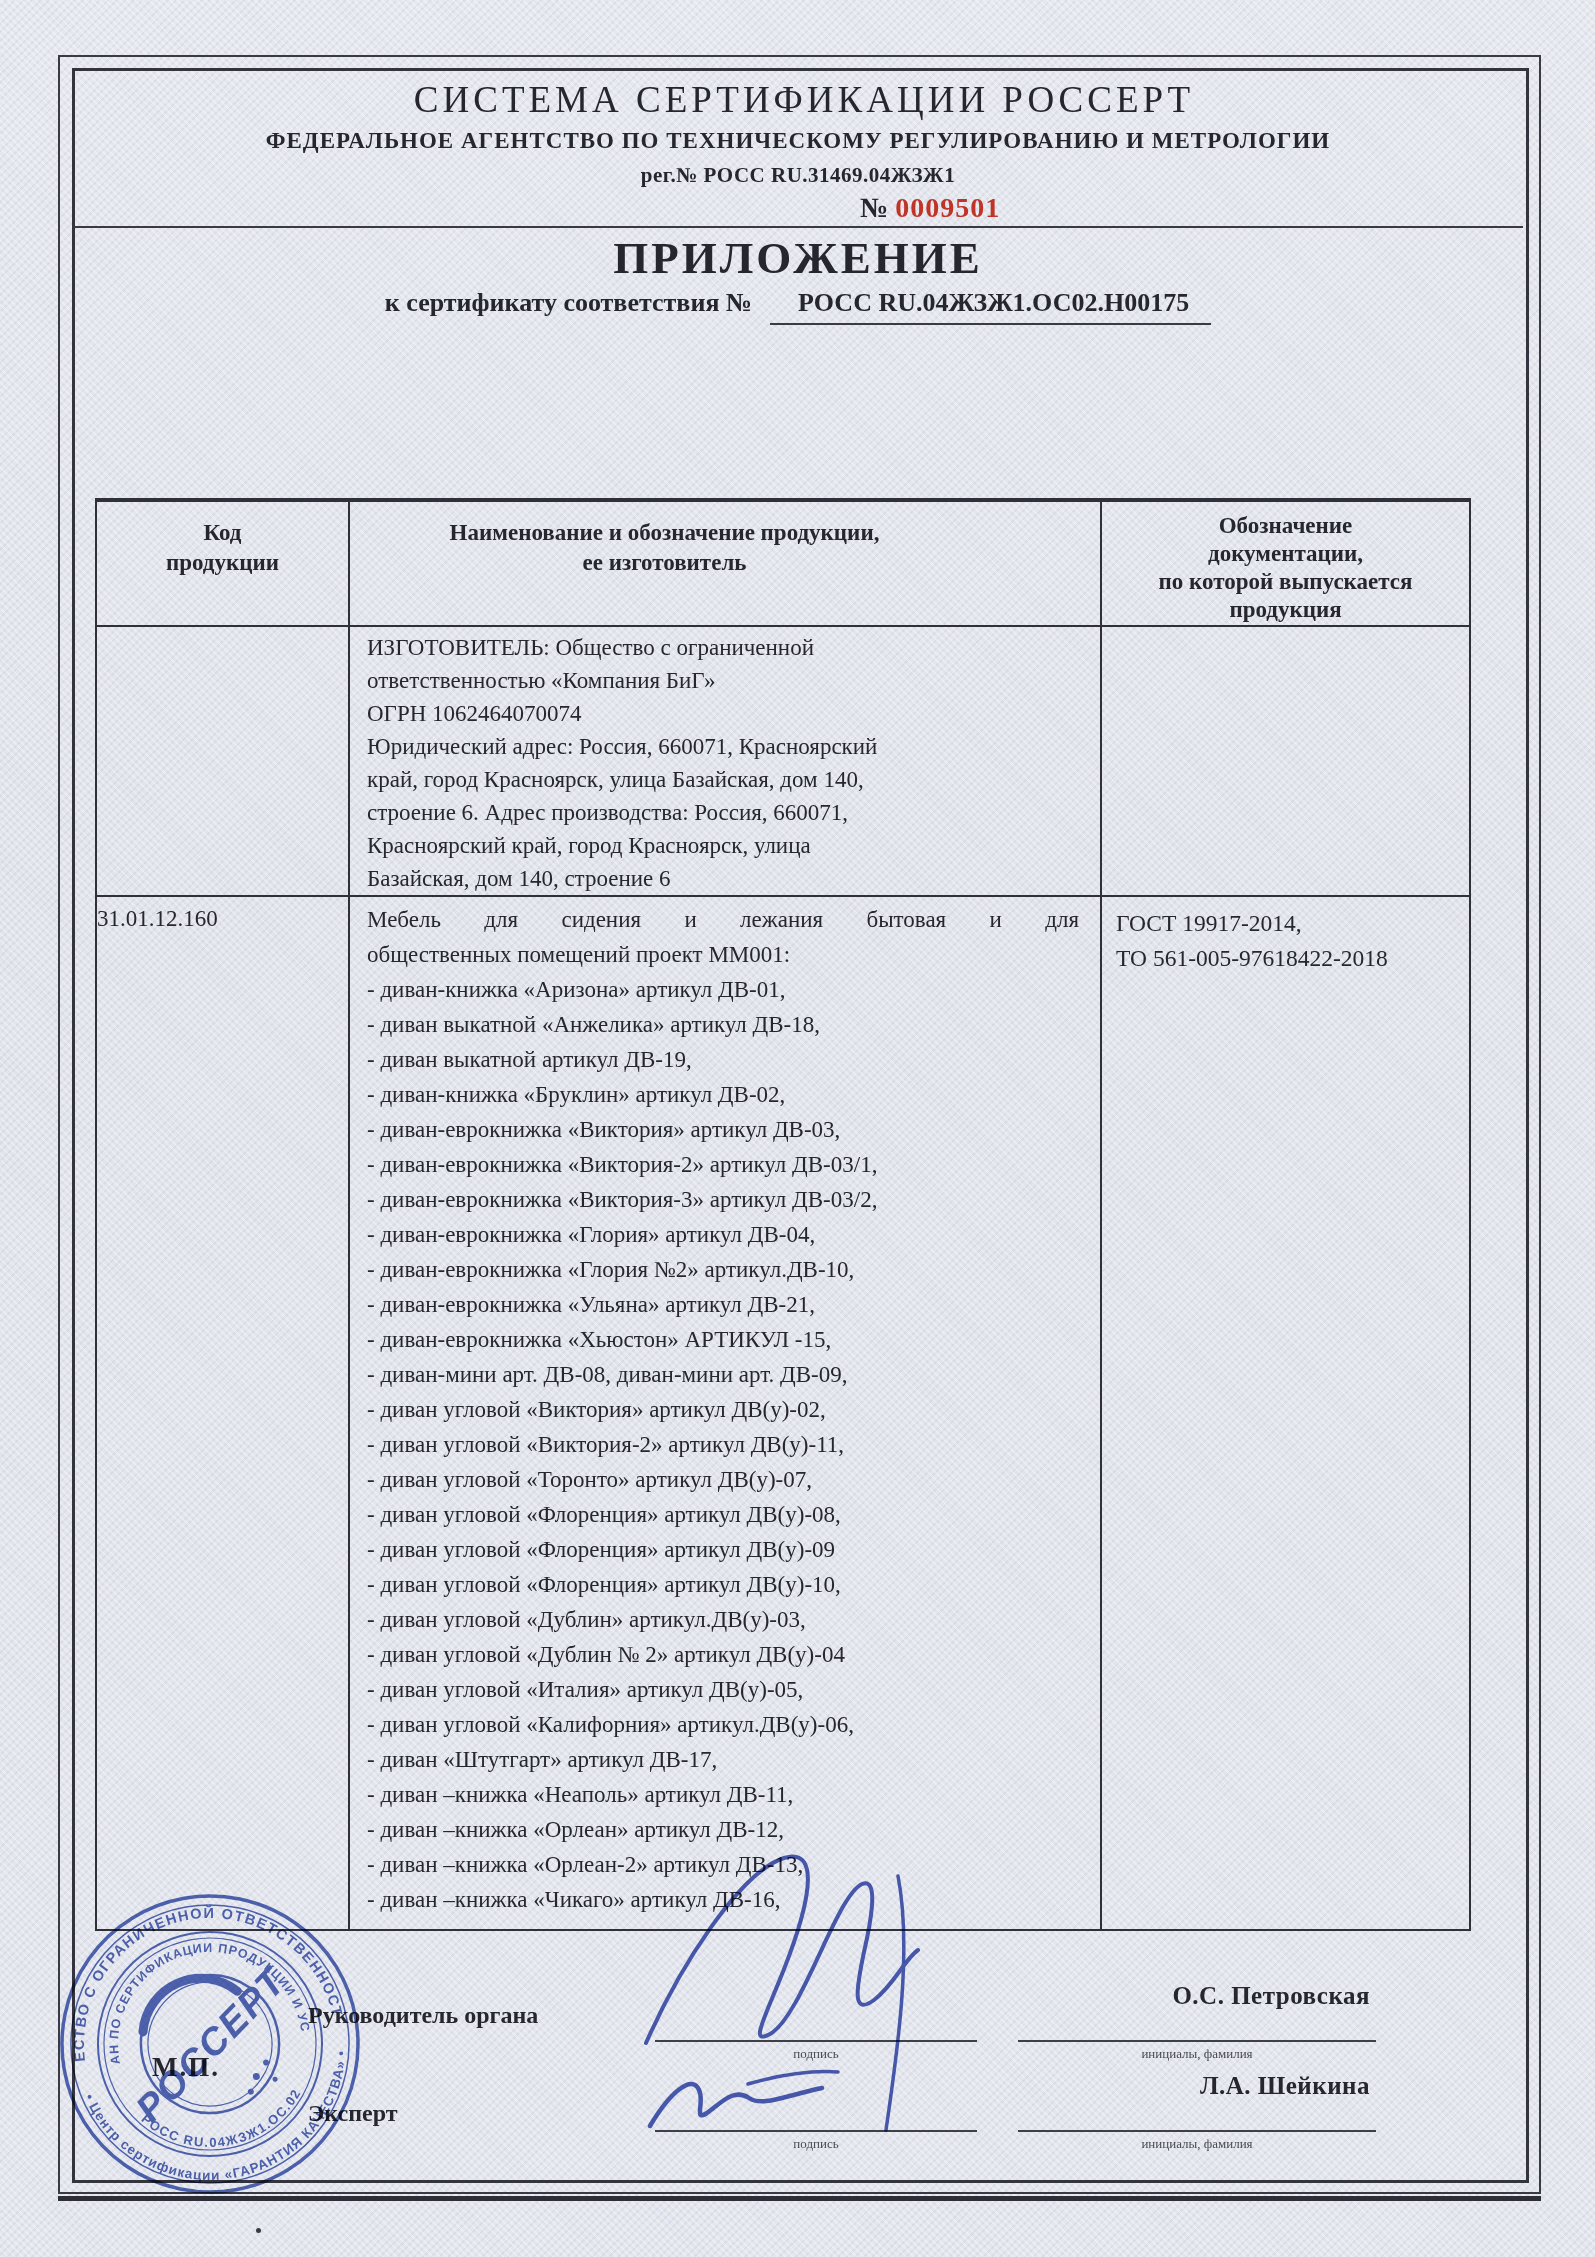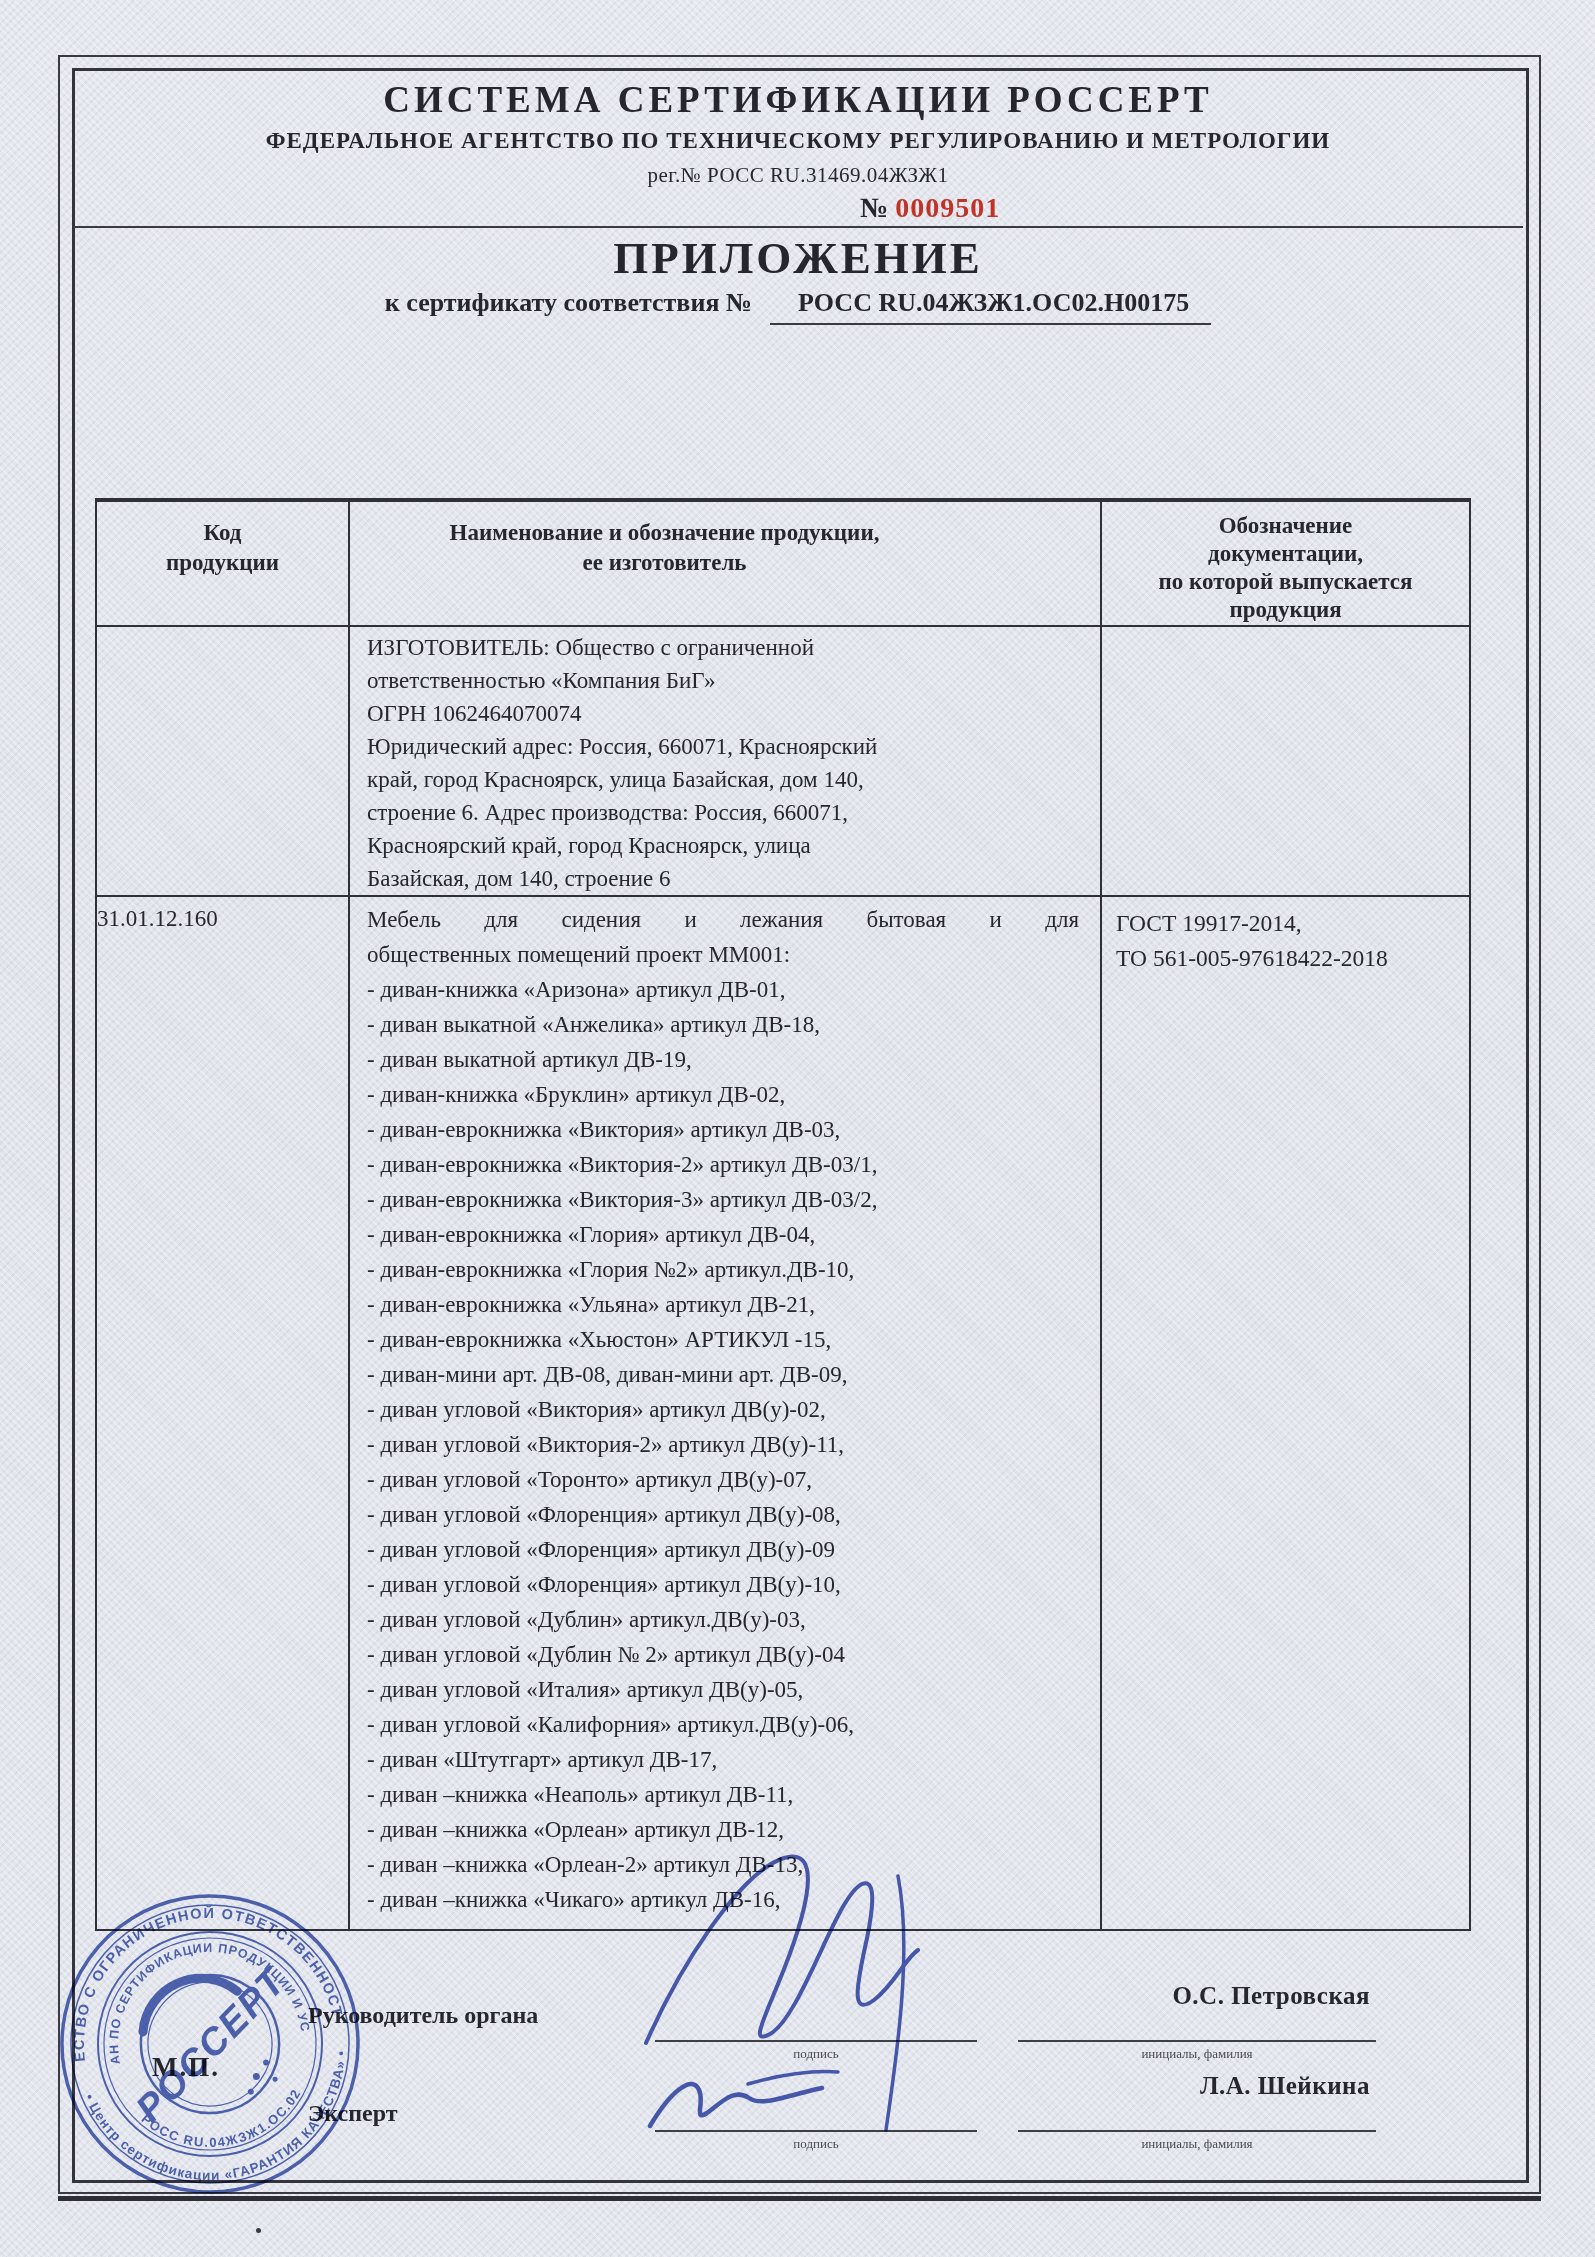--- a/index.html
+++ b/index.html
@@ -13,23 +13,23 @@
     color:#26262e;overflow:hidden;
   }
   .abs{position:absolute;}
   
   .frame-outer{left:58px;top:55px;width:1479px;height:2135px;border:2px solid #3a3a44;}
   .frame-inner{left:72px;top:68px;width:1451px;height:2109px;border:3px solid #34343e;}
   .frame-bottom-extra{left:58px;top:2196px;width:1483px;height:5px;background:#2e2e38;}
   .dot{left:256px;top:2228px;width:5px;height:5px;border-radius:50%;background:#3a3a44;}
   
   .h-center{left:73px;width:1450px;text-align:center;}
-  .sys-title{top:78px;font-size:37px;font-weight:bold;letter-spacing:4px;}
+  .sys-title{top:78px;font-size:37px;font-weight:normal;letter-spacing:4px;margin-left:6px;}
   .agency{top:128px;font-size:23px;font-weight:bold;letter-spacing:1px;}
-  .regnum{top:163px;font-size:21px;font-weight:400;letter-spacing:.5px;}
+  .regnum{top:163px;font-size:21px;font-weight:700;letter-spacing:.5px;}
   .rule{left:73px;top:226px;width:1450px;height:2px;background:#3a3a44;}
   .formnum{left:860px;top:192px;font-size:28px;font-weight:bold;white-space:nowrap;}
   .formnum .red{letter-spacing:1px;}
   .apx-title{top:232px;font-size:45px;font-weight:bold;letter-spacing:3px;}
   .cert-line{left:73px;top:288px;width:1450px;text-align:center;font-size:26px;font-weight:bold;white-space:nowrap;}
   .cert-line .num{display:inline-block;border-bottom:2px solid #3a3a44;padding:0 22px 5px 28px;margin-left:18px;}
   
   .tbl{left:95px;top:498px;width:1372px;height:1427px;border:2px solid #30303a;border-top-width:4px;}
   .vline{position:absolute;top:0;bottom:0;width:2px;background:#30303a;}
   .hline{position:absolute;left:0;right:0;height:2px;background:#30303a;}

